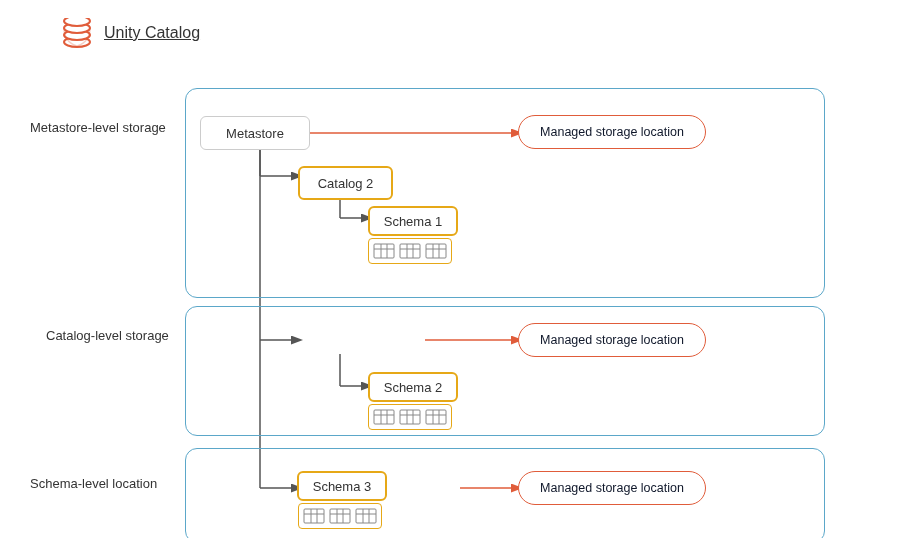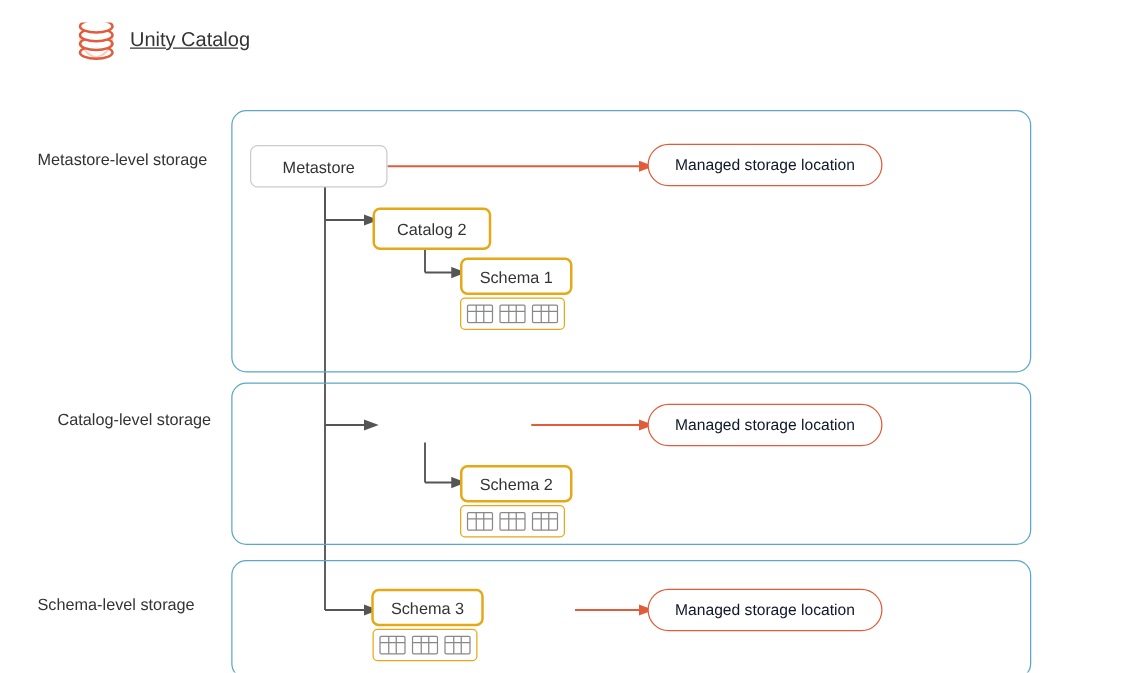--- a/index.html
+++ b/index.html
@@ -143,21 +143,21 @@
         <path d="M0,0 L0,6 L8,3 z" fill="#e05c3a"></path>
       </marker>
       <marker id="arrowGray" markerWidth="8" markerHeight="8" refX="6" refY="3" orient="auto">
         <path d="M0,0 L0,6 L8,3 z" fill="#555"></path>
       </marker>
     </defs>
   </svg>
 
   <div class="row-label" style="left: 0; top: 62px;">Metastore-level storage</div>
   <div class="row-label" style="left: 16px; top: 270px;">Catalog-level storage</div>
-  <div class="row-label" style="left: 0; top: 418px;">Schema-level storage</div>
+  <div class="row-label" style="left: 0; top: 418px;">Schema-level location</div>
 
   <div class="section-box" style="left: 155px; top: 30px; width: 640px; height: 210px;"></div>
 
   <div class="section-box" style="left: 155px; top: 248px; width: 640px; height: 130px;"></div>
 
   <div class="section-box" style="left: 155px; top: 390px; width: 640px; height: 95px;"></div>
 
   <div class="node-box" style="left: 170px; top: 58px; width: 110px; height: 34px;">
     <span>Metastore</span>
   </div>

